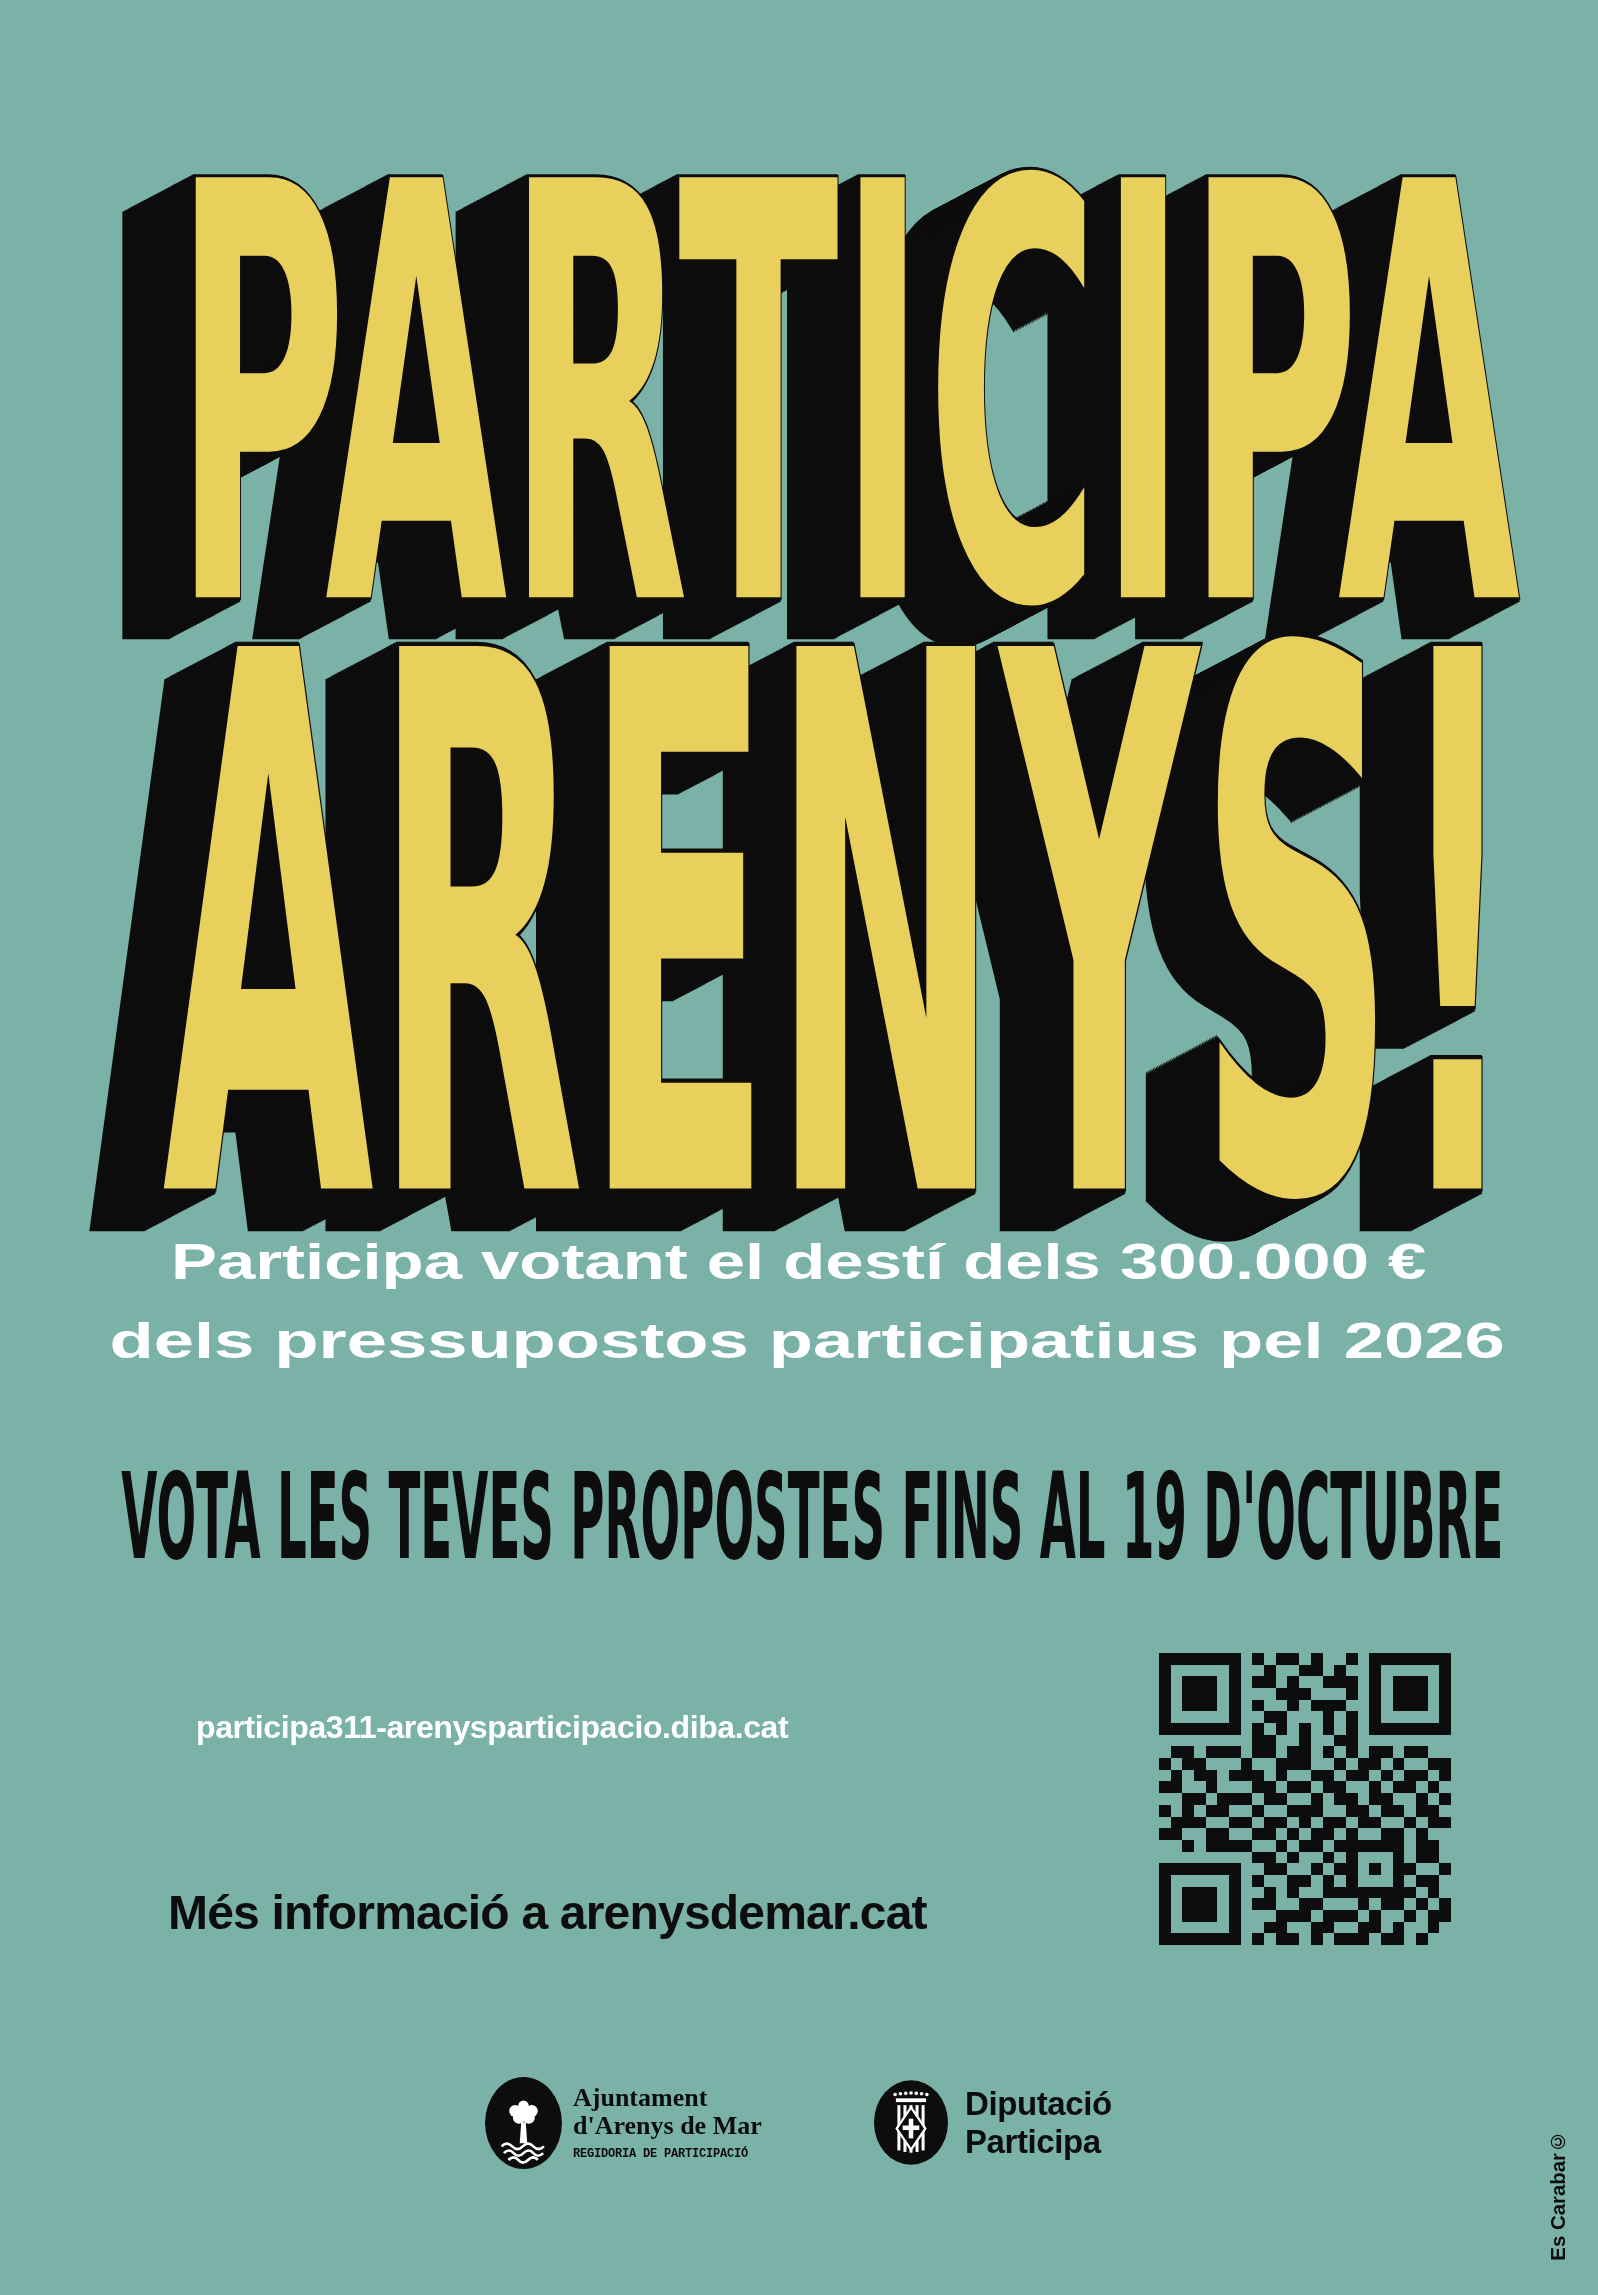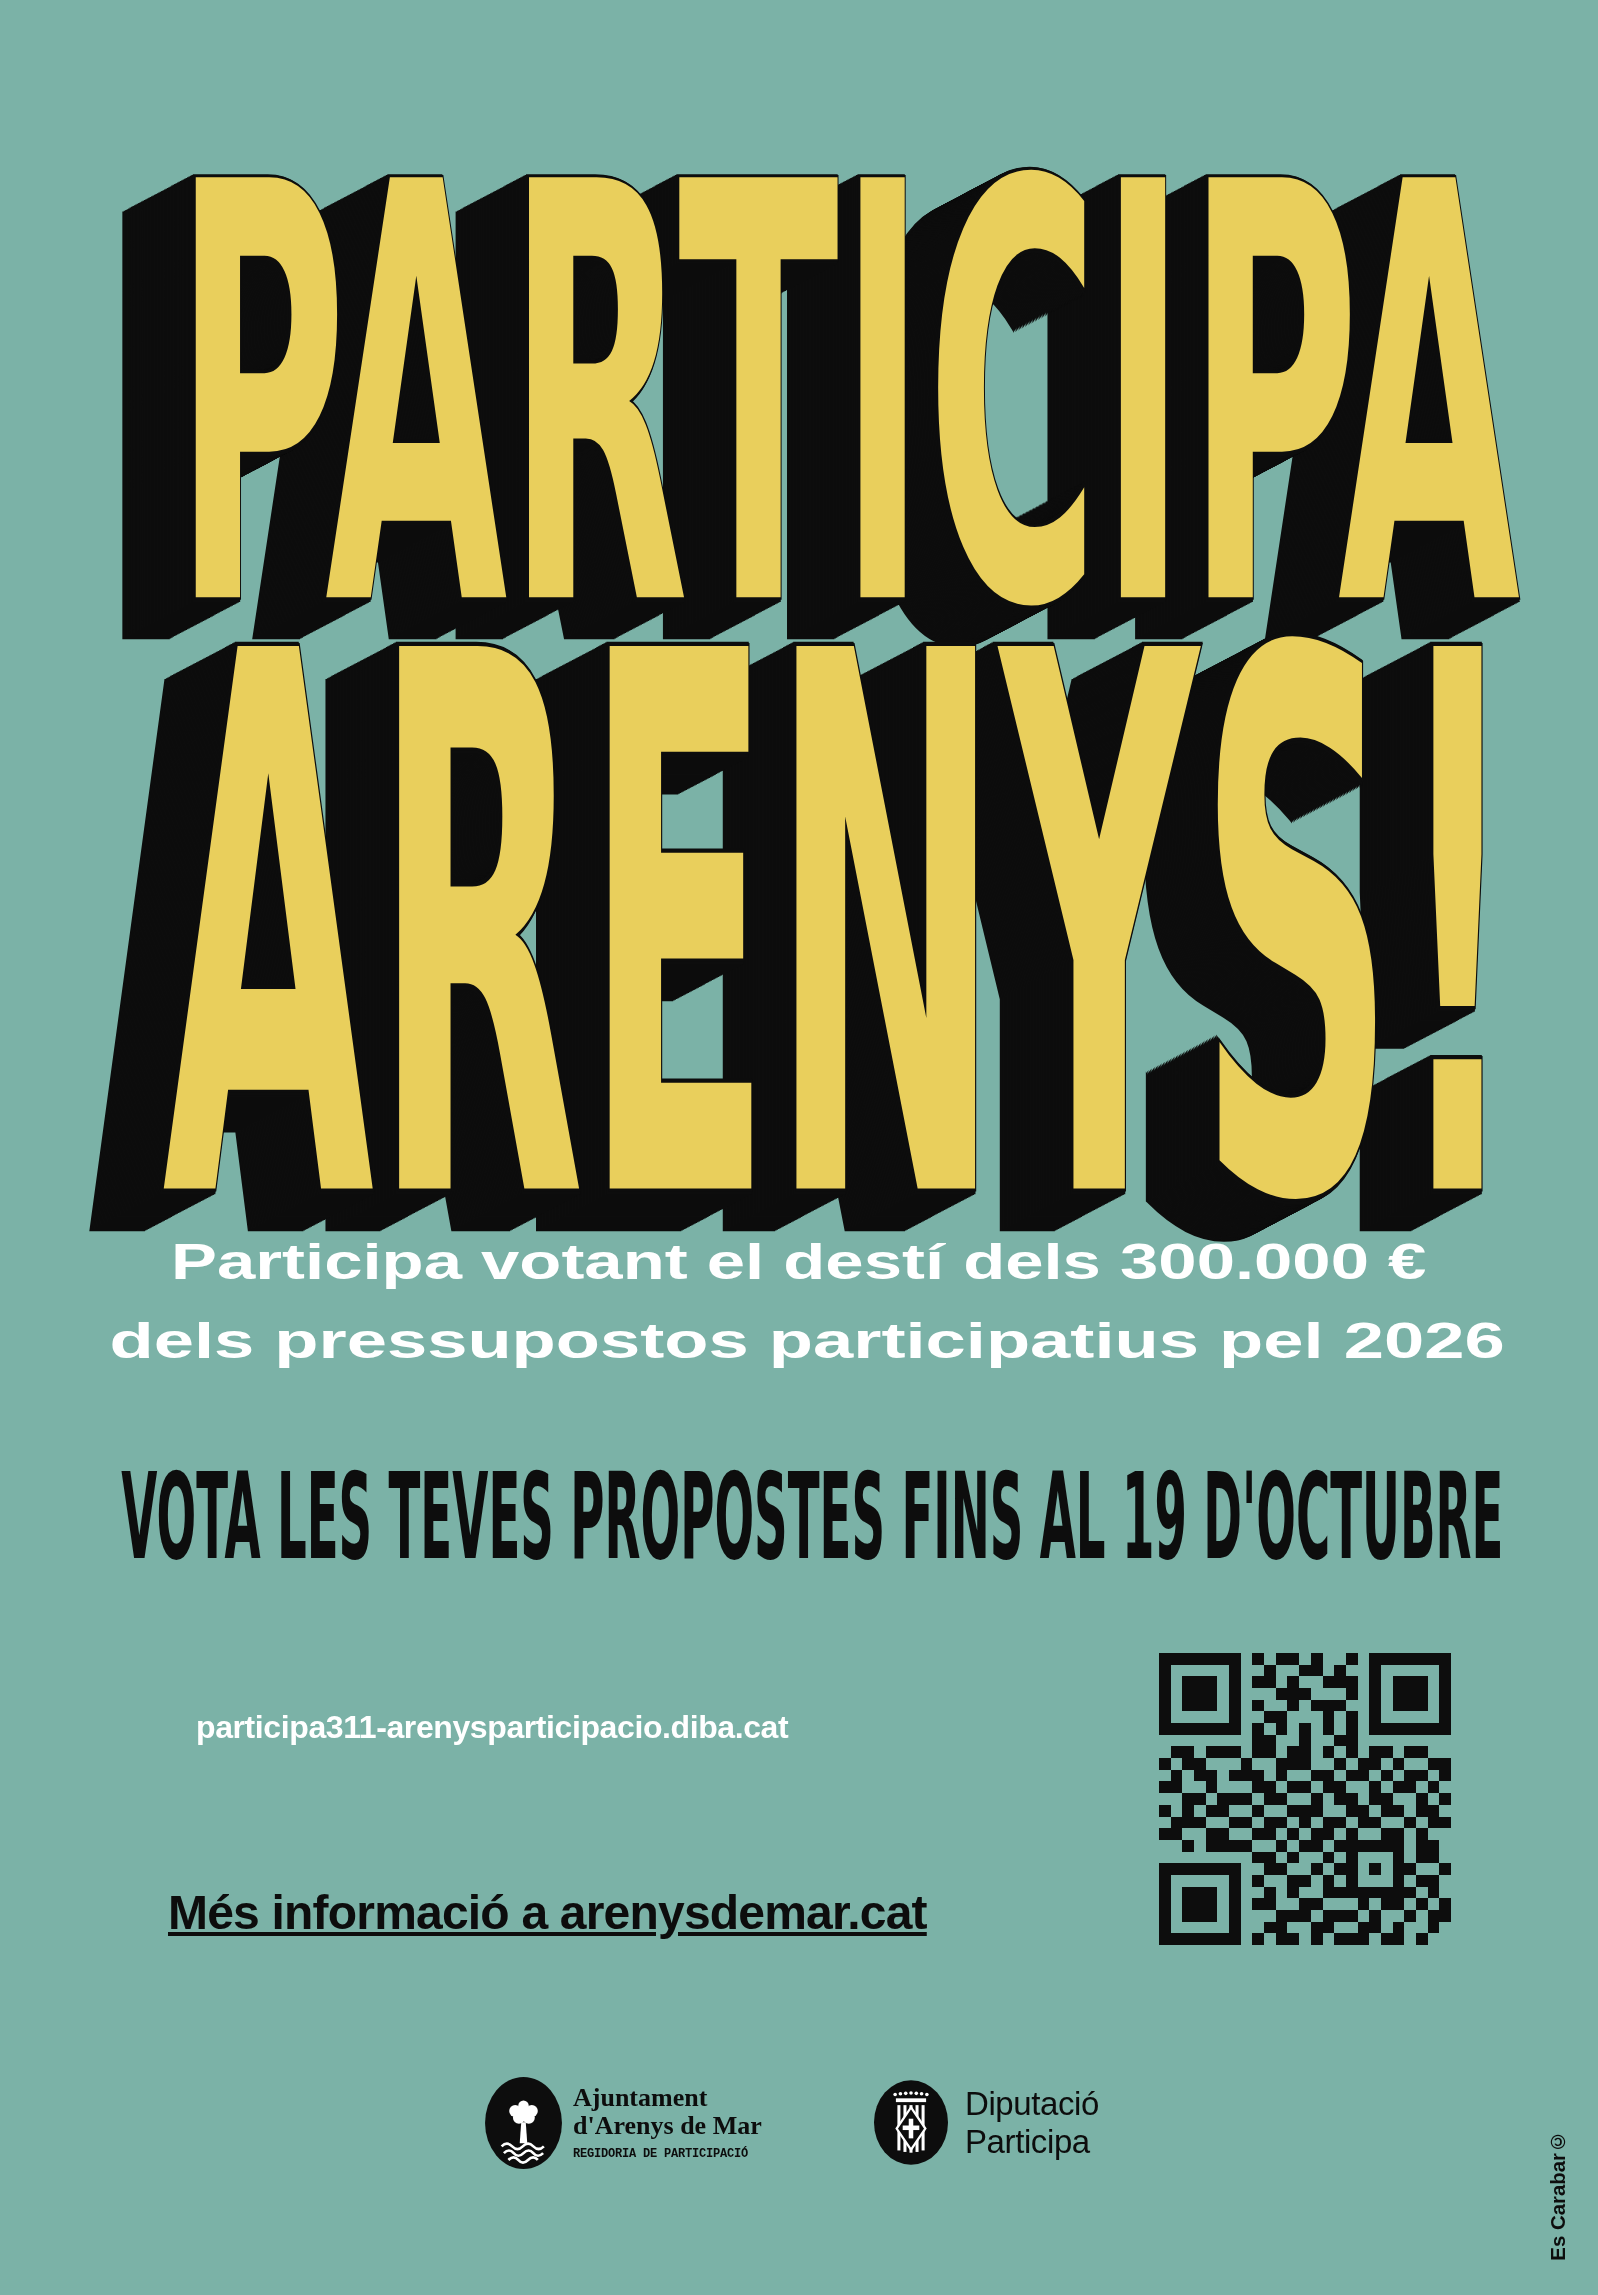--- a/index.html
+++ b/index.html
@@ -17,36 +17,36 @@
     overflow:hidden;
   }
   .poster{position:absolute;inset:0;}
   svg.text-canvas{position:absolute;left:0;top:0;width:1599px;height:2295px;display:block;}
 
   .line{position:absolute;white-space:nowrap;font-weight:bold;letter-spacing:-0.8px;}
   .bullet-line{left:168px;font-size:48px;color:var(--paper);}
   .bullet-line.first{top:1647px;}
   .bullet-line.second{top:1766px;}
   .url-line{left:196px;top:1709px;font-size:32px;color:var(--paper);letter-spacing:-0.4px;}
-  .info-line{left:168px;top:1885px;font-size:48px;color:var(--ink);text-decoration:underline;}
+  .info-line{left:168px;top:1885px;font-size:48px;color:var(--ink);}
 
   .qr{
     position:absolute;left:1159px;top:1653px;width:292px;height:292px;
     display:grid;grid-template-columns:repeat(25,1fr);grid-template-rows:repeat(25,1fr);
   }
   .qm{width:100%;height:100%;}
   .qm.on{background:var(--ink);}
 
   .footer-logo{position:absolute;}
   .seal-svg{left:485px;top:2077px;}
   .dip-svg{left:874px;top:2080px;}
   .aj-text{left:573px;top:2084px;color:var(--ink);}
   .aj-text .serif{font-family:"Liberation Serif", serif;font-weight:bold;font-size:26px;line-height:28px;letter-spacing:0;}
   .aj-text .dept{font-family:Liberation Mono, monospace;font-weight:bold;font-size:12px;letter-spacing:-0.2px;margin-top:6.8px;}
-  .dip-text{left:965px;top:2085px;color:var(--ink);font-weight:normal;font-size:33px;line-height:38px;letter-spacing:-0.4px;}
+  .dip-text{left:965px;top:2085px;color:var(--ink);font-weight:bold;font-size:33px;line-height:38px;letter-spacing:-0.4px;}
 
   .credit{
     position:absolute;left:1547px;bottom:34px;
     writing-mode:vertical-rl;transform:rotate(180deg);
     font-size:20.4px;font-weight:bold;color:var(--ink);letter-spacing:0;
   }
 </style>
 </head>
 <body>
 

